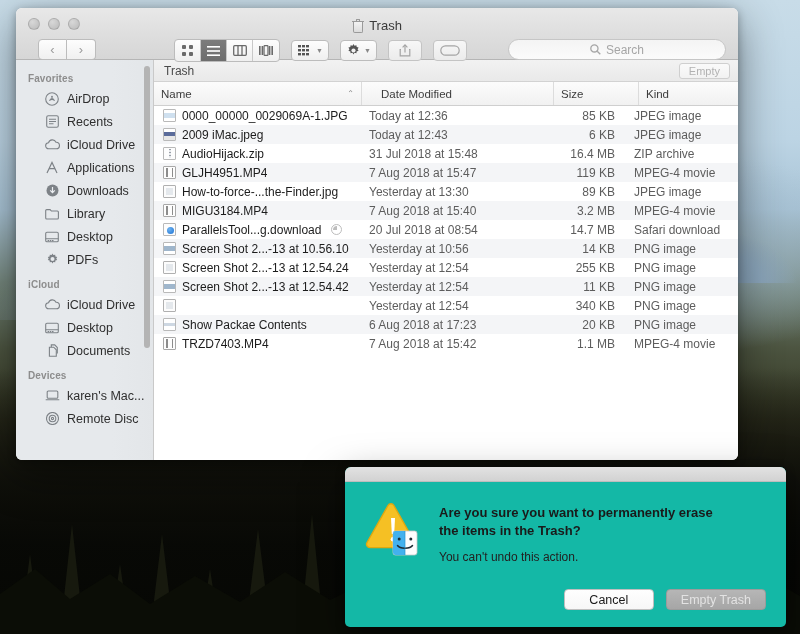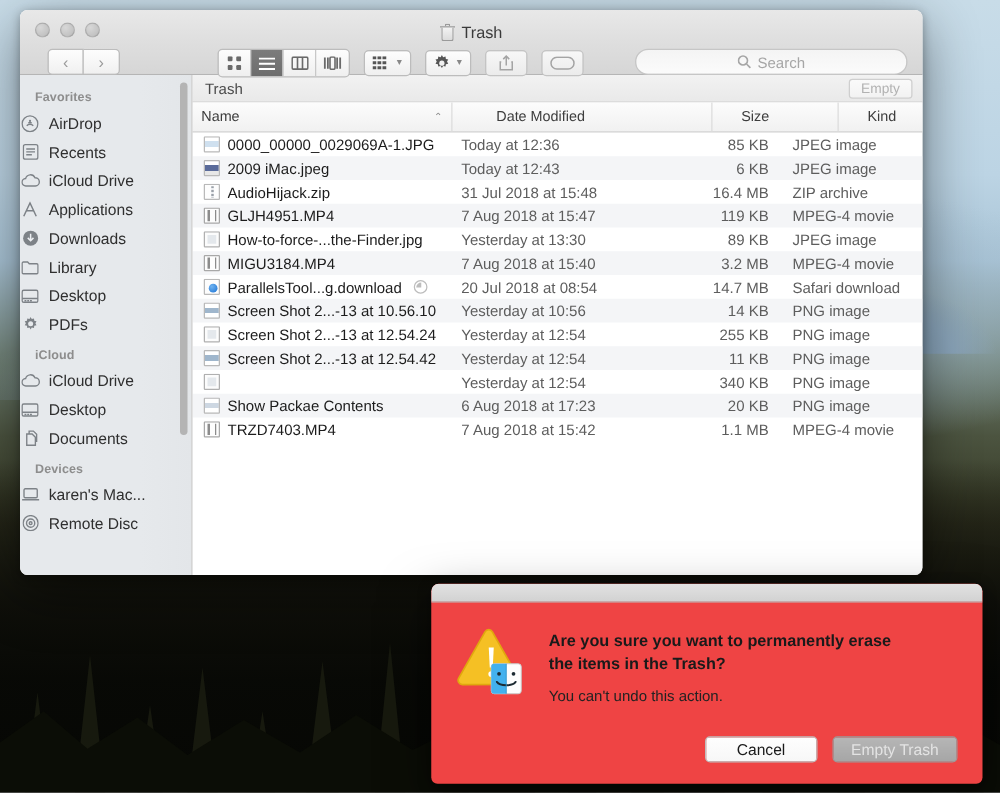--- a/index.html
+++ b/index.html
@@ -103,40 +103,40 @@
   
   #win-body { display: flex; height: 400px; }
 
   
   #sidebar {
     width: 138px; flex: none; position: relative; overflow: hidden;
     background: linear-gradient(to right, #e6e9ec 0%, #e6e9ec 70%, #e3e6e9 100%);
     border-right: 1px solid #c9c9c9; padding-top: 5px;
   }
   .sb-head { font-size: 10px; color: #8d8d8d; font-weight: bold; padding: 8px 0 3px 12px; letter-spacing: .1px; }
-  .sb-item { height: 23px; display: flex; align-items: center; gap: 7px; padding-left: 0;
+  .sb-item { height: 23px; display: flex; align-items: center; gap: 7px; padding-left: 28px;
              font-size: 12.5px; color: #2f2f2f; }
   .sb-ico { width: 16px; height: 16px; flex: none; display: flex; align-items: center; justify-content: center;
             color: #7d8287; }
   #sb-scroll { position: absolute; right: 3px; top: 6px; width: 6px; height: 282px;
                border-radius: 3px; background: #b4b4b4; }
 
   
   #filepane { flex: 1; display: flex; flex-direction: column; background: #fff; min-width: 0; }
   #pathbar {
     height: 22px; background: linear-gradient(to bottom,#f2f2f2,#e9e9e9);
     border-bottom: 1px solid #d2d2d2; display: flex; align-items: center;
     padding: 0 8px 0 10px; justify-content: space-between;
   }
   #pathbar .lbl { font-size: 12px; color: #4a4a4a; }
   #empty-btn { font-size: 11px; color: #b2b2b2; border: 1px solid #cfcfcf; border-radius: 3px;
                padding: 1px 9px; background: linear-gradient(to bottom,#fafafa,#f2f2f2); }
 
   #colhead { height: 24px; display: flex; background: linear-gradient(to bottom,#fcfcfc,#f1f1f1);
-             border-bottom: 1px solid #cfcfcf; font-size: 11.5px; color: #3d3d3d; gap: 16px; }
+             border-bottom: 1px solid #cfcfcf; font-size: 11.5px; color: #3d3d3d; }
   .col { display: flex; align-items: center; border-right: 1px solid #dcdcdc; padding: 0 7px; height: 100%; }
   .col.c-name { flex: none; width: 208px; justify-content: space-between; }
   .col.c-date { flex: none; width: 180px; margin-left: 12px; }
   .col.c-size { flex: none; width: 85px; }
   .col.c-kind { flex: 1; border-right: none; }
   .sortarrow { font-size: 8px; color: #888; }
 
   #rows { flex: 1; overflow: hidden; }
   .row { height: 19px; display: flex; align-items: center; font-size: 12px; color: #1c1c1c; }
   .row:nth-child(even) { background: #f4f5f7; }
@@ -164,21 +164,21 @@
                     border-radius:50%; background: radial-gradient(circle at 35% 32%,#6fb3f0,#1b72d4); }
   .prog { width: 11px; height: 11px; border-radius: 50%; border: 1.5px solid #bdbdbd;
           margin-left: 4px; position: relative; flex: none; }
   .prog::after { content:""; position:absolute; left:1px; top:1px; width:4px; height:4px;
                  background:#bdbdbd; border-radius: 4px 0 0 0; }
 
   
   #dialog {
     position: absolute; left: 345px; top: 467px; width: 441px; height: 160px;
     border-radius: 6px 6px 5px 5px; overflow: hidden;
-    background: #ef4444;
+    background: #14b8a6;
     box-shadow: 0 14px 40px rgba(0,0,0,.5), 0 2px 10px rgba(0,0,0,.34);
   }
   #dlg-titlebar { height: 15px; background: linear-gradient(to bottom,#e2e2e2,#d2d2d2);
                   border-bottom: 1px solid #bdbdbd; }
   #dlg-body { display: flex; padding: 18px 20px 0 18px; gap: 16px; }
   #warn-icon { width: 60px; height: 58px; flex: none; position: relative; }
   #dlg-text { padding-top: 4px; }
   #dlg-title { font-size: 13px; font-weight: bold; color: #1a1a1a; line-height: 18px; max-width: 285px; }
   #dlg-sub { font-size: 12px; color: #222; margin-top: 10px; }
   #dlg-buttons { position: absolute; right: 20px; bottom: 17px; display: flex; gap: 12px; }

